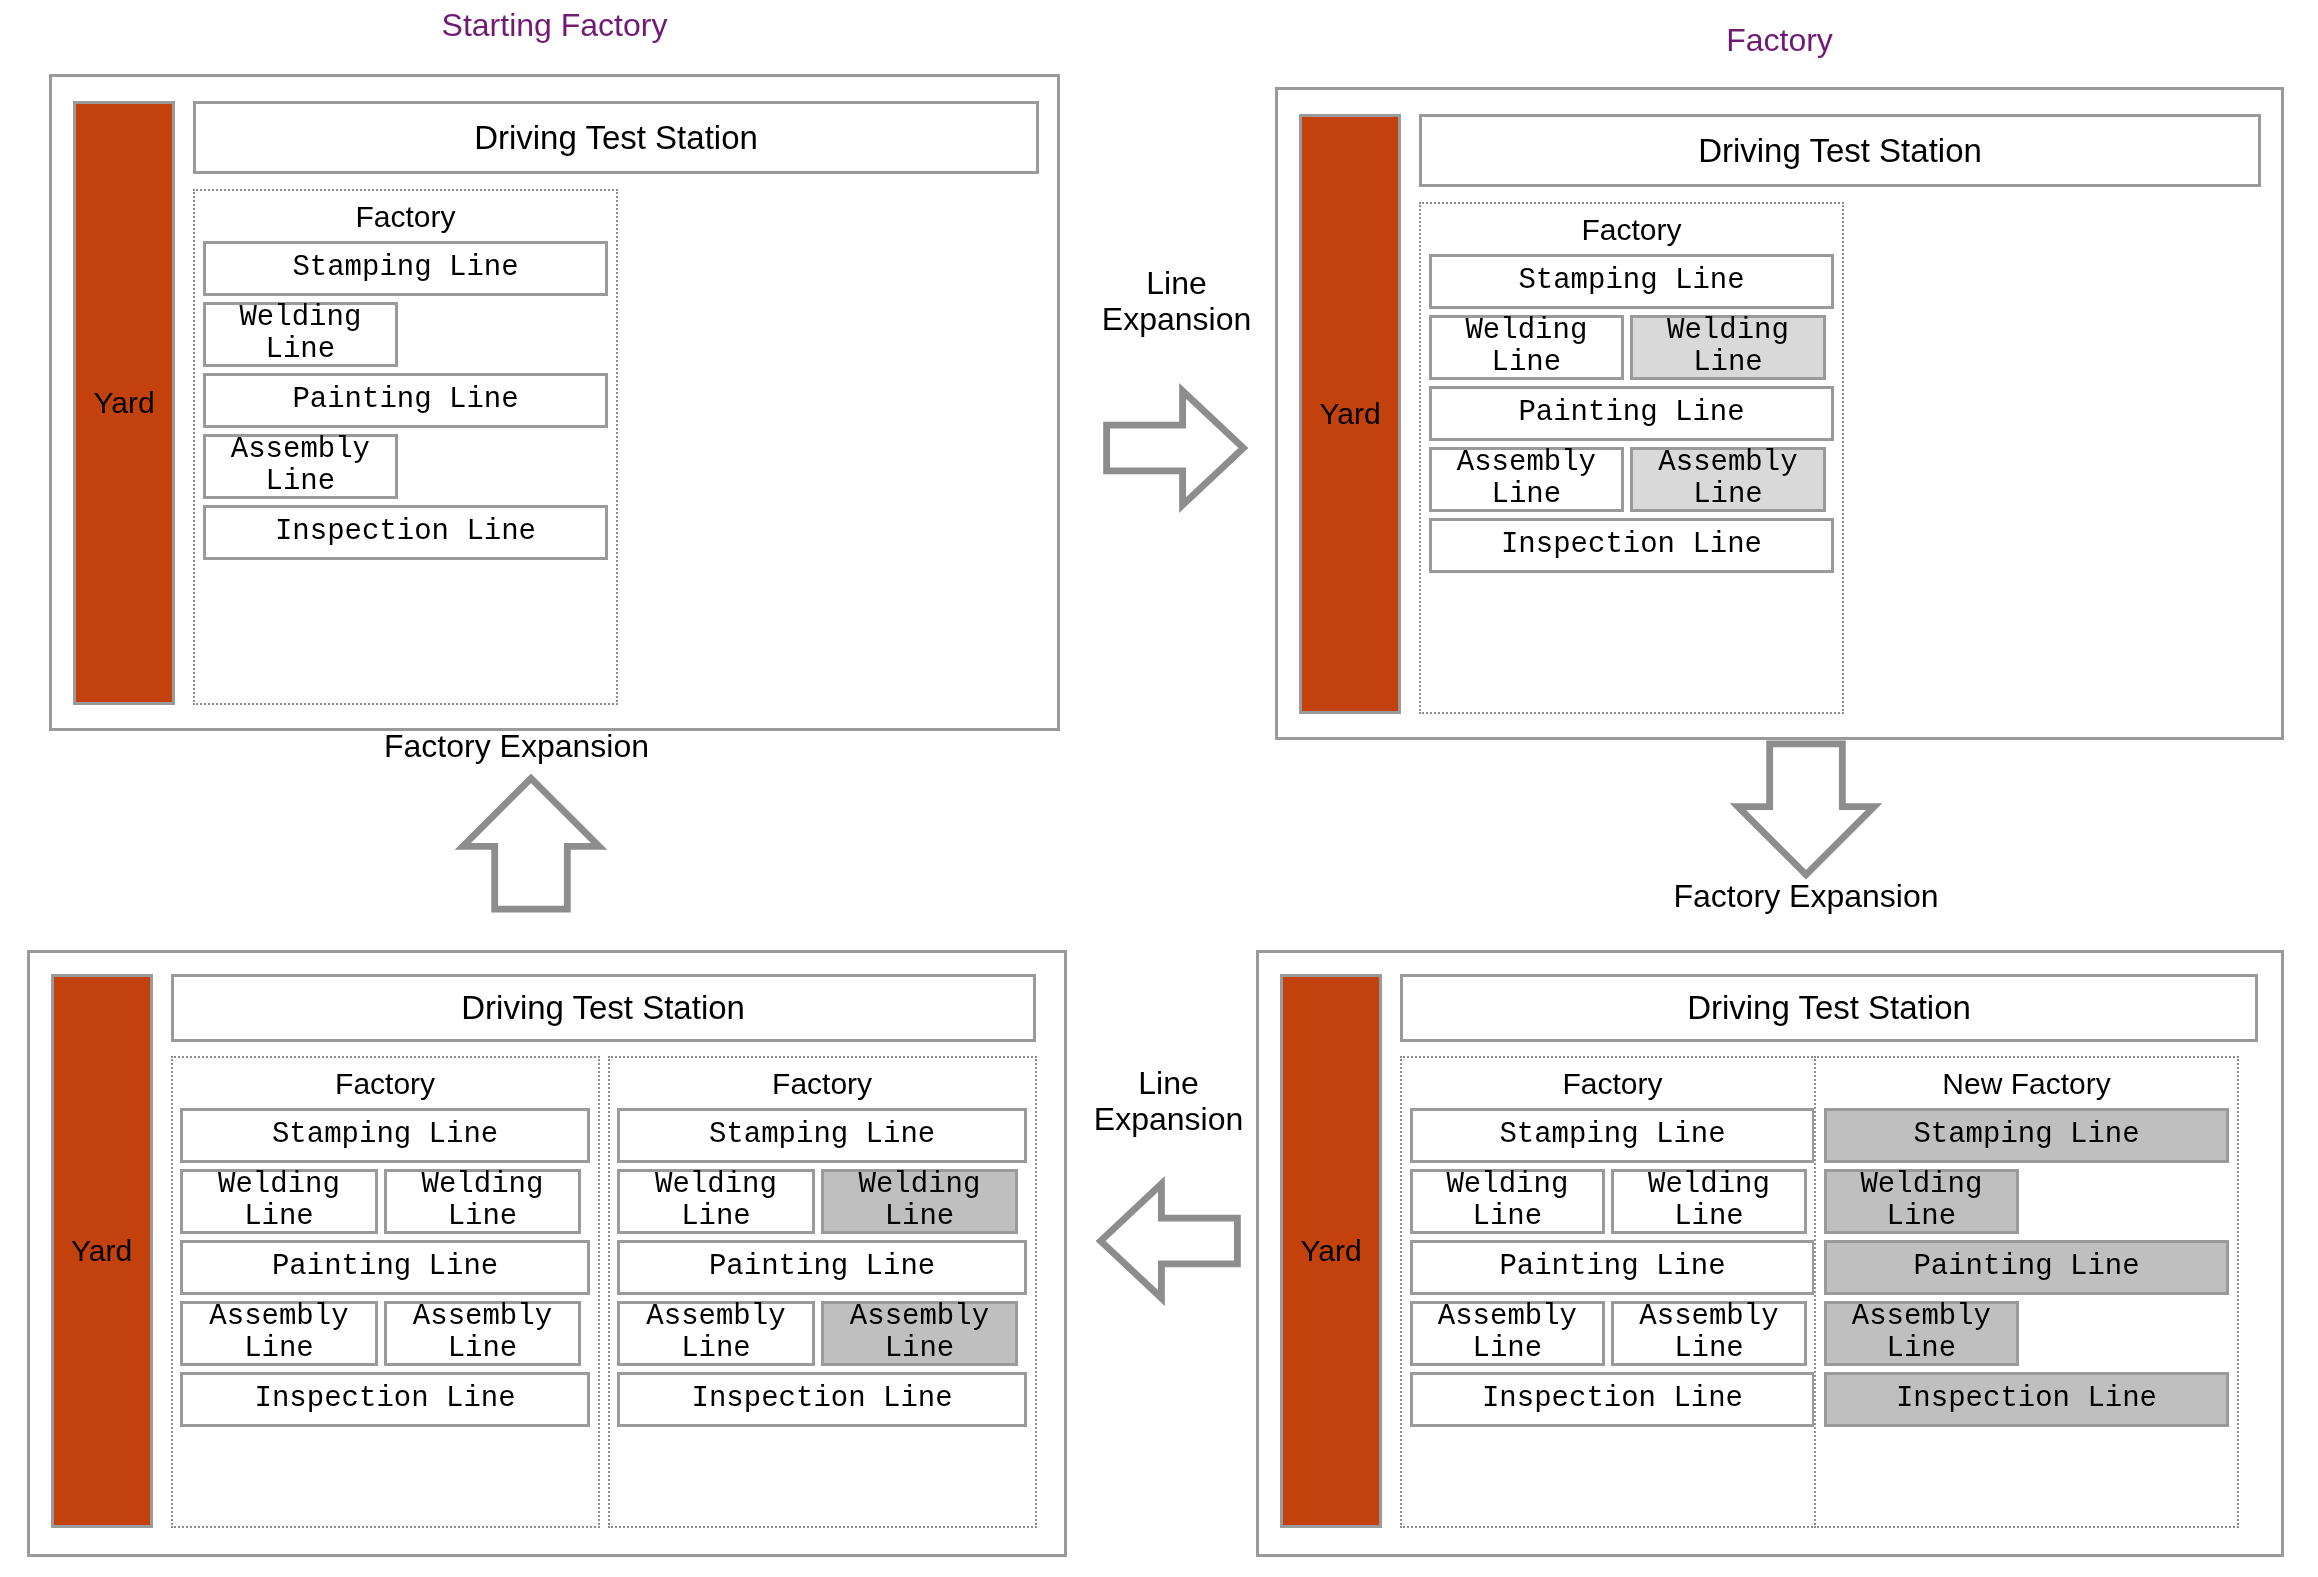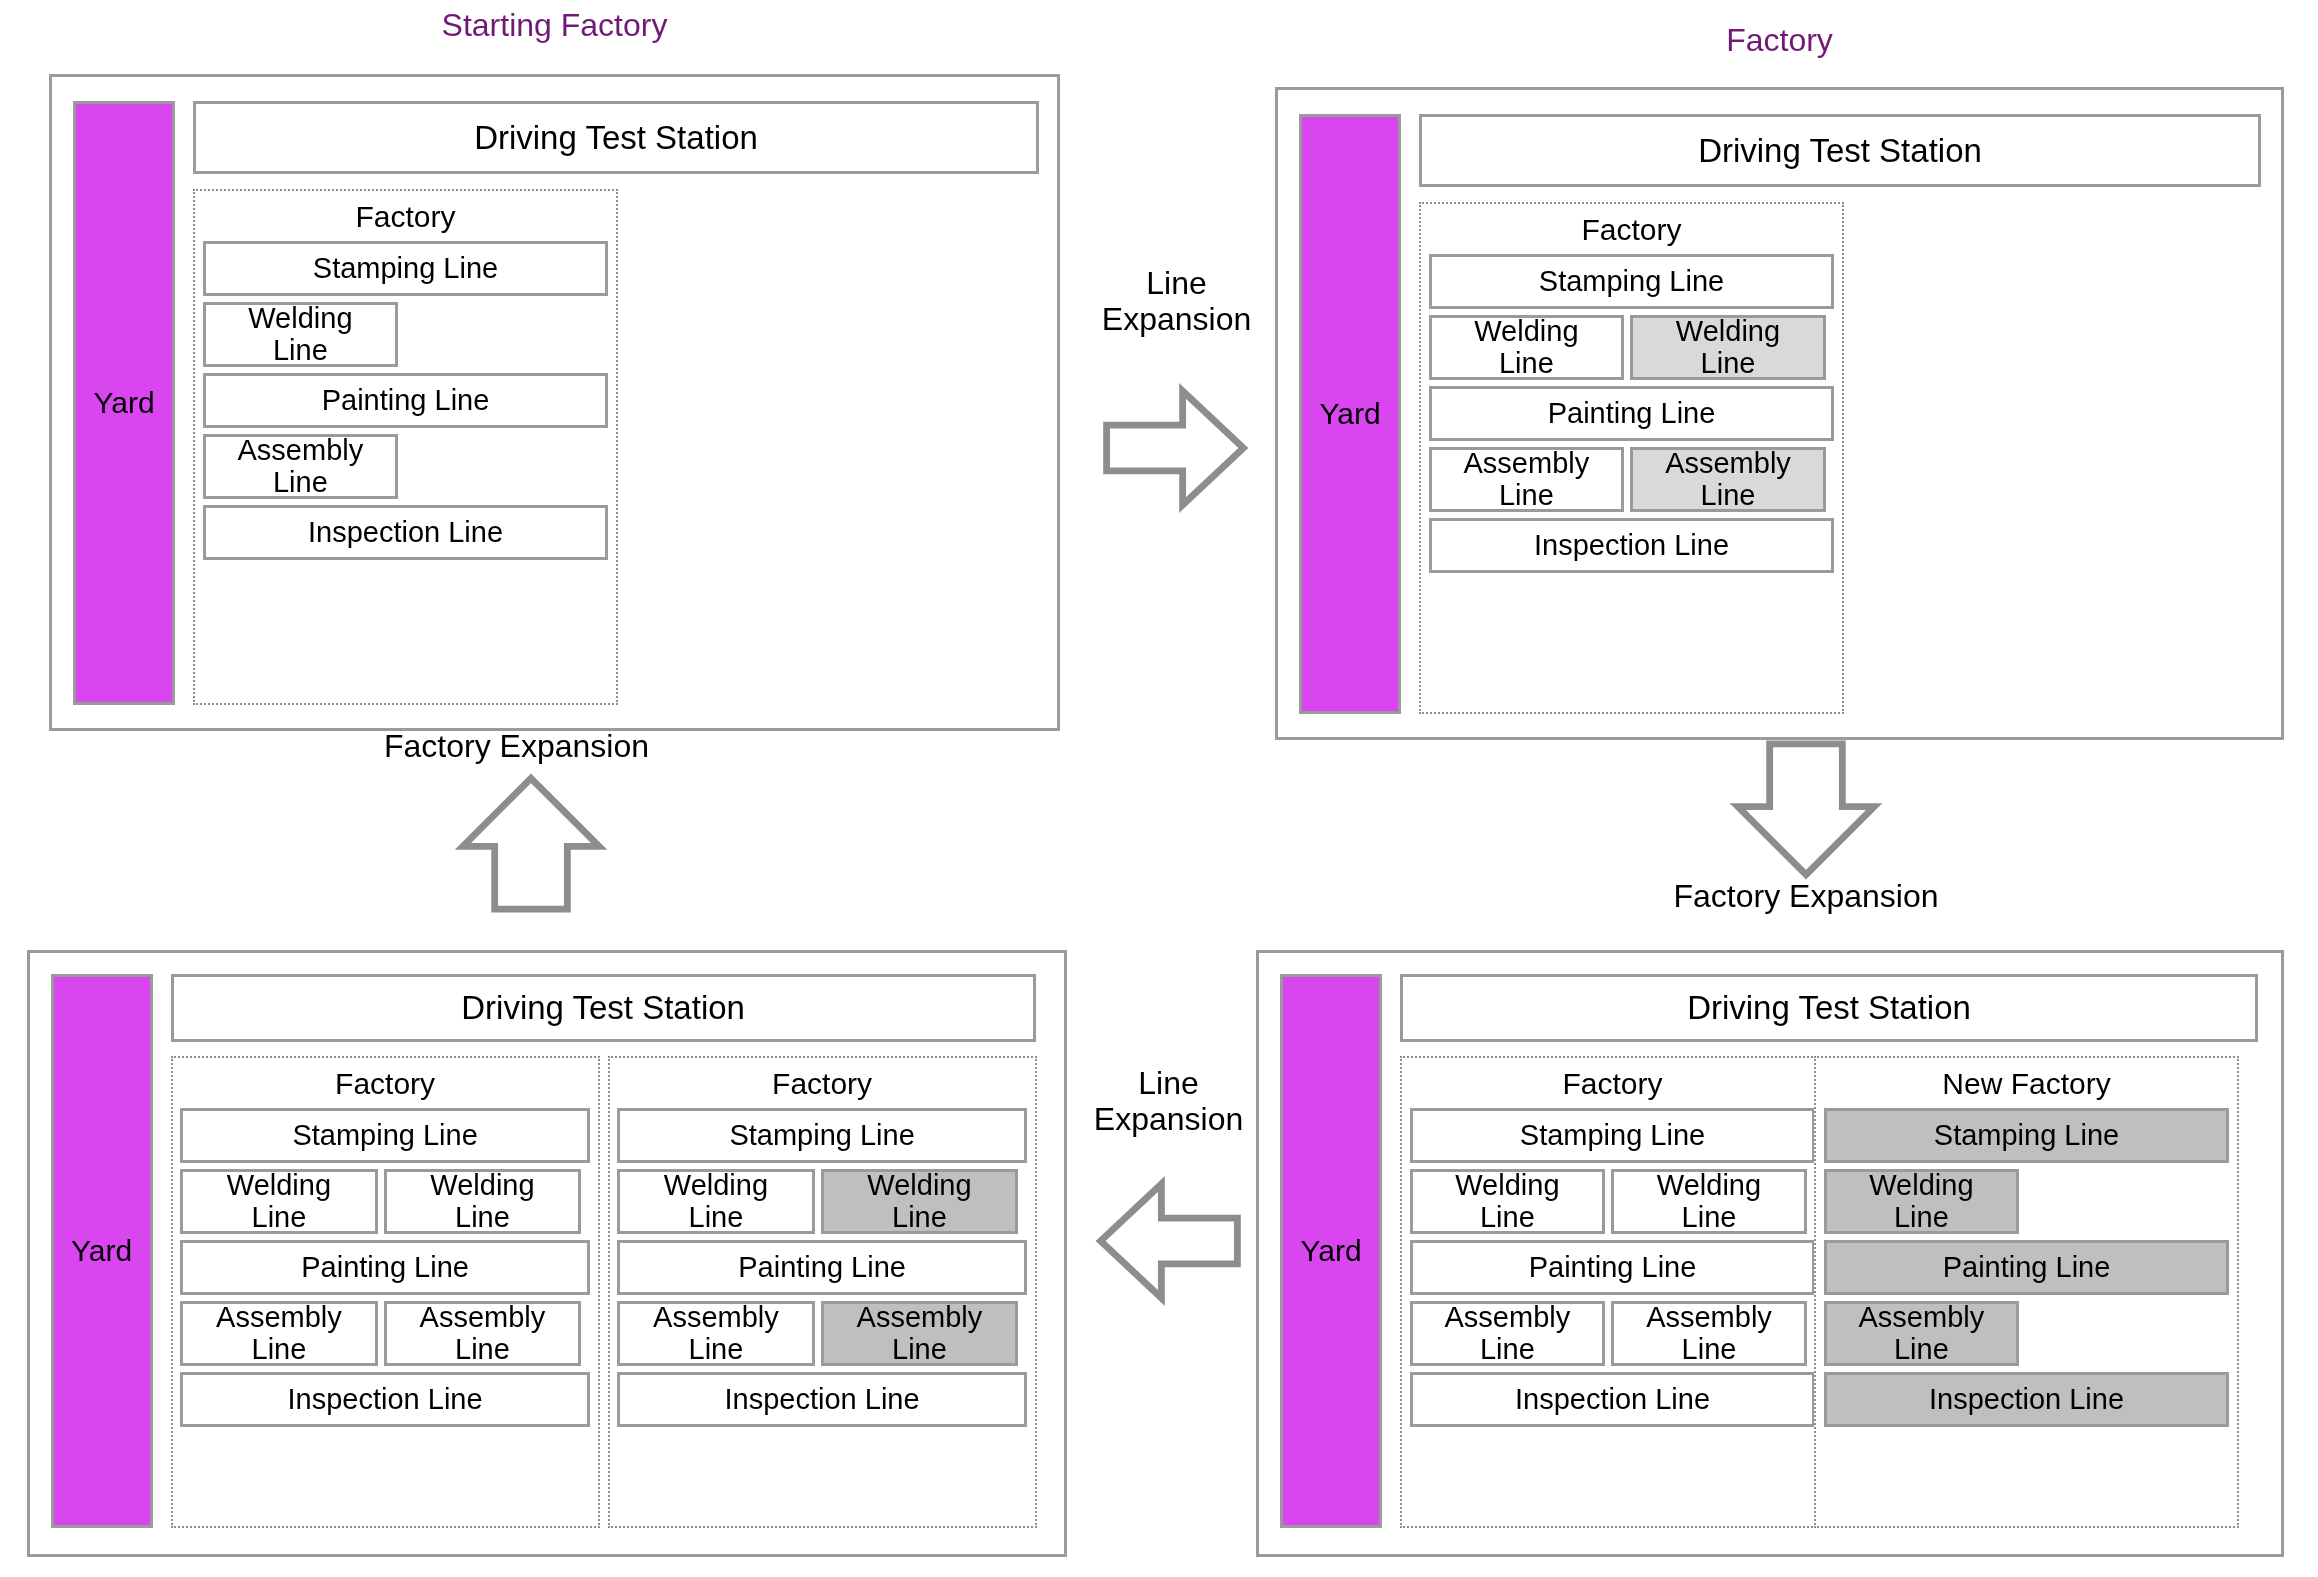--- a/index.html
+++ b/index.html
@@ -22,21 +22,21 @@
     white-space: nowrap;
   }
   .plant {
     position: absolute;
     border: 3px solid #9a9a9a;
     background: #ffffff;
   }
   .yard {
     position: absolute;
     border: 3px solid #9a9a9a;
-    background: #d946ef;
+    background: #c2410c;
     display: flex;
     align-items: center;
     justify-content: center;
     font-size: 30px;
   }
   .dts {
     position: absolute;
     border: 3px solid #9a9a9a;
     background: #fff;
     display: flex;
@@ -54,20 +54,21 @@
     text-align: center;
     font-size: 30px;
     line-height: 1.15;
     padding: 4.6px 0 6px 0;
   }
   .line-rows { position: relative; }
   .row {
     display: flex;
     gap: 6px;
     margin: 0 7.6px 6px 7.6px;
+    font-family: Liberation Mono, monospace;
   }
   .lbox {
     border: 3px solid #9a9a9a;
     background: #ffffff;
     display: flex;
     align-items: center;
     justify-content: center;
     text-align: center;
     font-size: 29px;
     line-height: 1.12;

